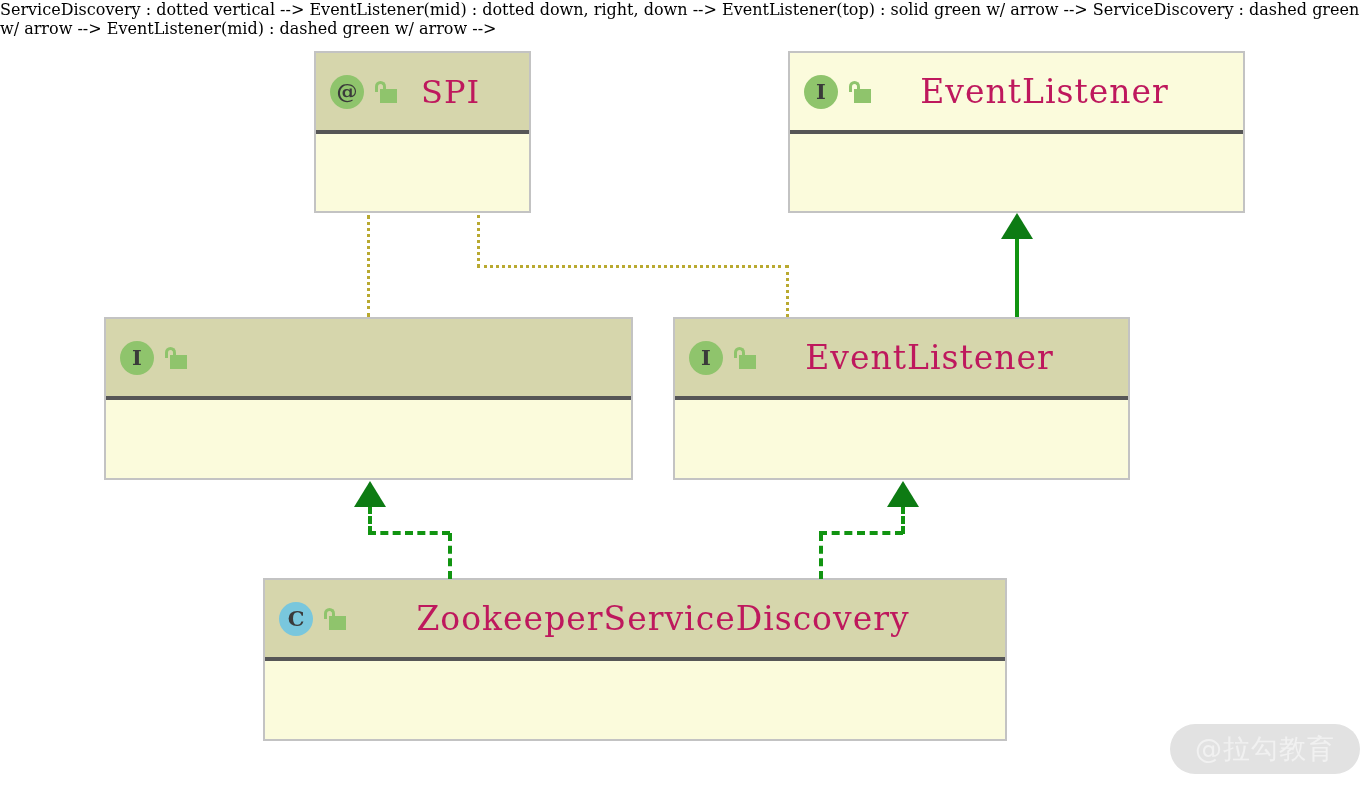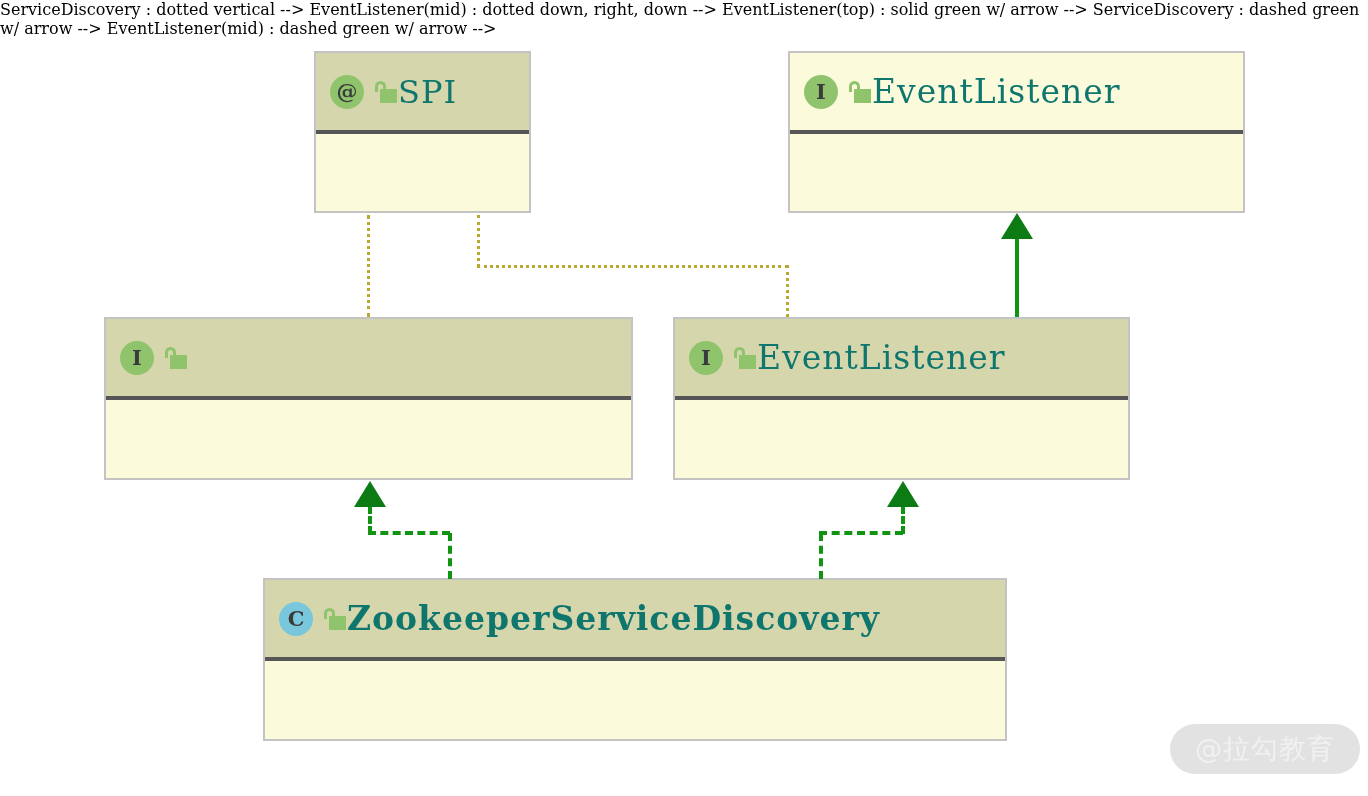--- a/index.html
+++ b/index.html
@@ -85,21 +85,22 @@
     width: 11px;
     height: 11px;
     border: 3px solid #8fc46c;
     border-bottom: none;
     border-radius: 7px 7px 0 0;
     box-sizing: border-box;
   }
 
   .uml-title {
     flex: 1;
-    color: #0f766e;
+    text-align: center;
+    color: #be185d;
     letter-spacing: 1px;
     font-family: "DejaVu Serif", "Liberation Serif", serif;
     white-space: nowrap;
     padding-right: 26px;
   }
 
   
   .seg {
     position: absolute;
   }
@@ -202,21 +203,21 @@
   </div>
 
   
   <div class="uml-box" style="left:263px; top:578px; width:744px; height:163px;">
     <div class="uml-header" style="height:81px;">
       <span class="stereo cls">C</span>
       <span class="lock">
         <span class="shackle"></span>
           <span class="body"></span>
       </span>
-      <span class="uml-title" style="font-size:33px;font-weight:bold;">ZookeeperServiceDiscovery</span>
+      <span class="uml-title" style="font-size:33px;">ZookeeperServiceDiscovery</span>
     </div>
     <div class="uml-body"></div>
   </div>
 
   
 
    ServiceDiscovery : dotted vertical --&gt;
   <div class="seg seg-dot-v" style="left:367px; top:215px; height:102px;"></div>
 
    EventListener(mid) : dotted down, right, down --&gt;

